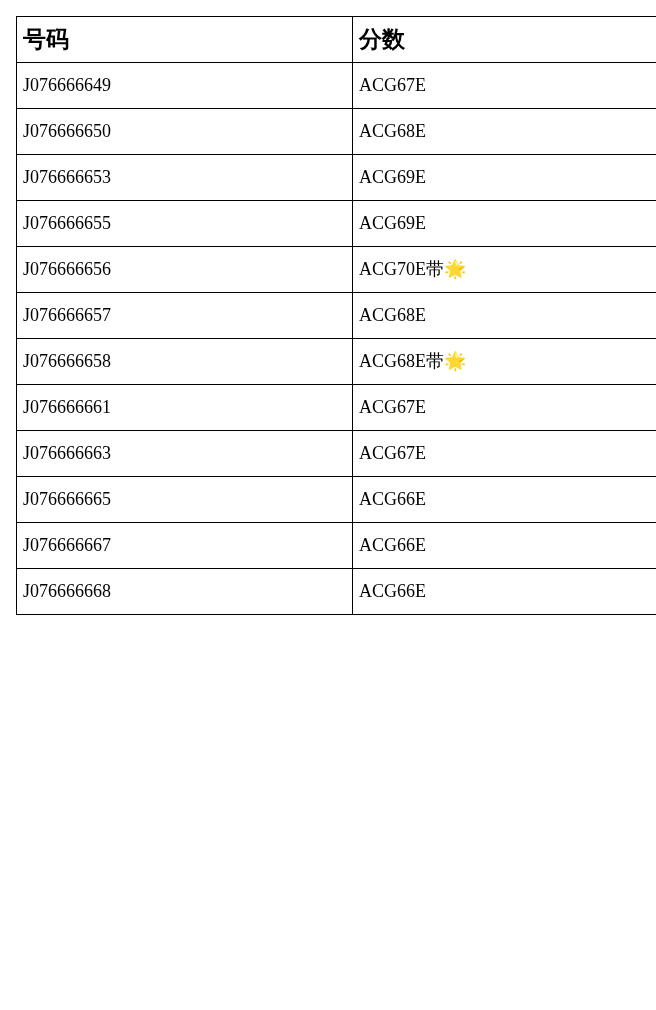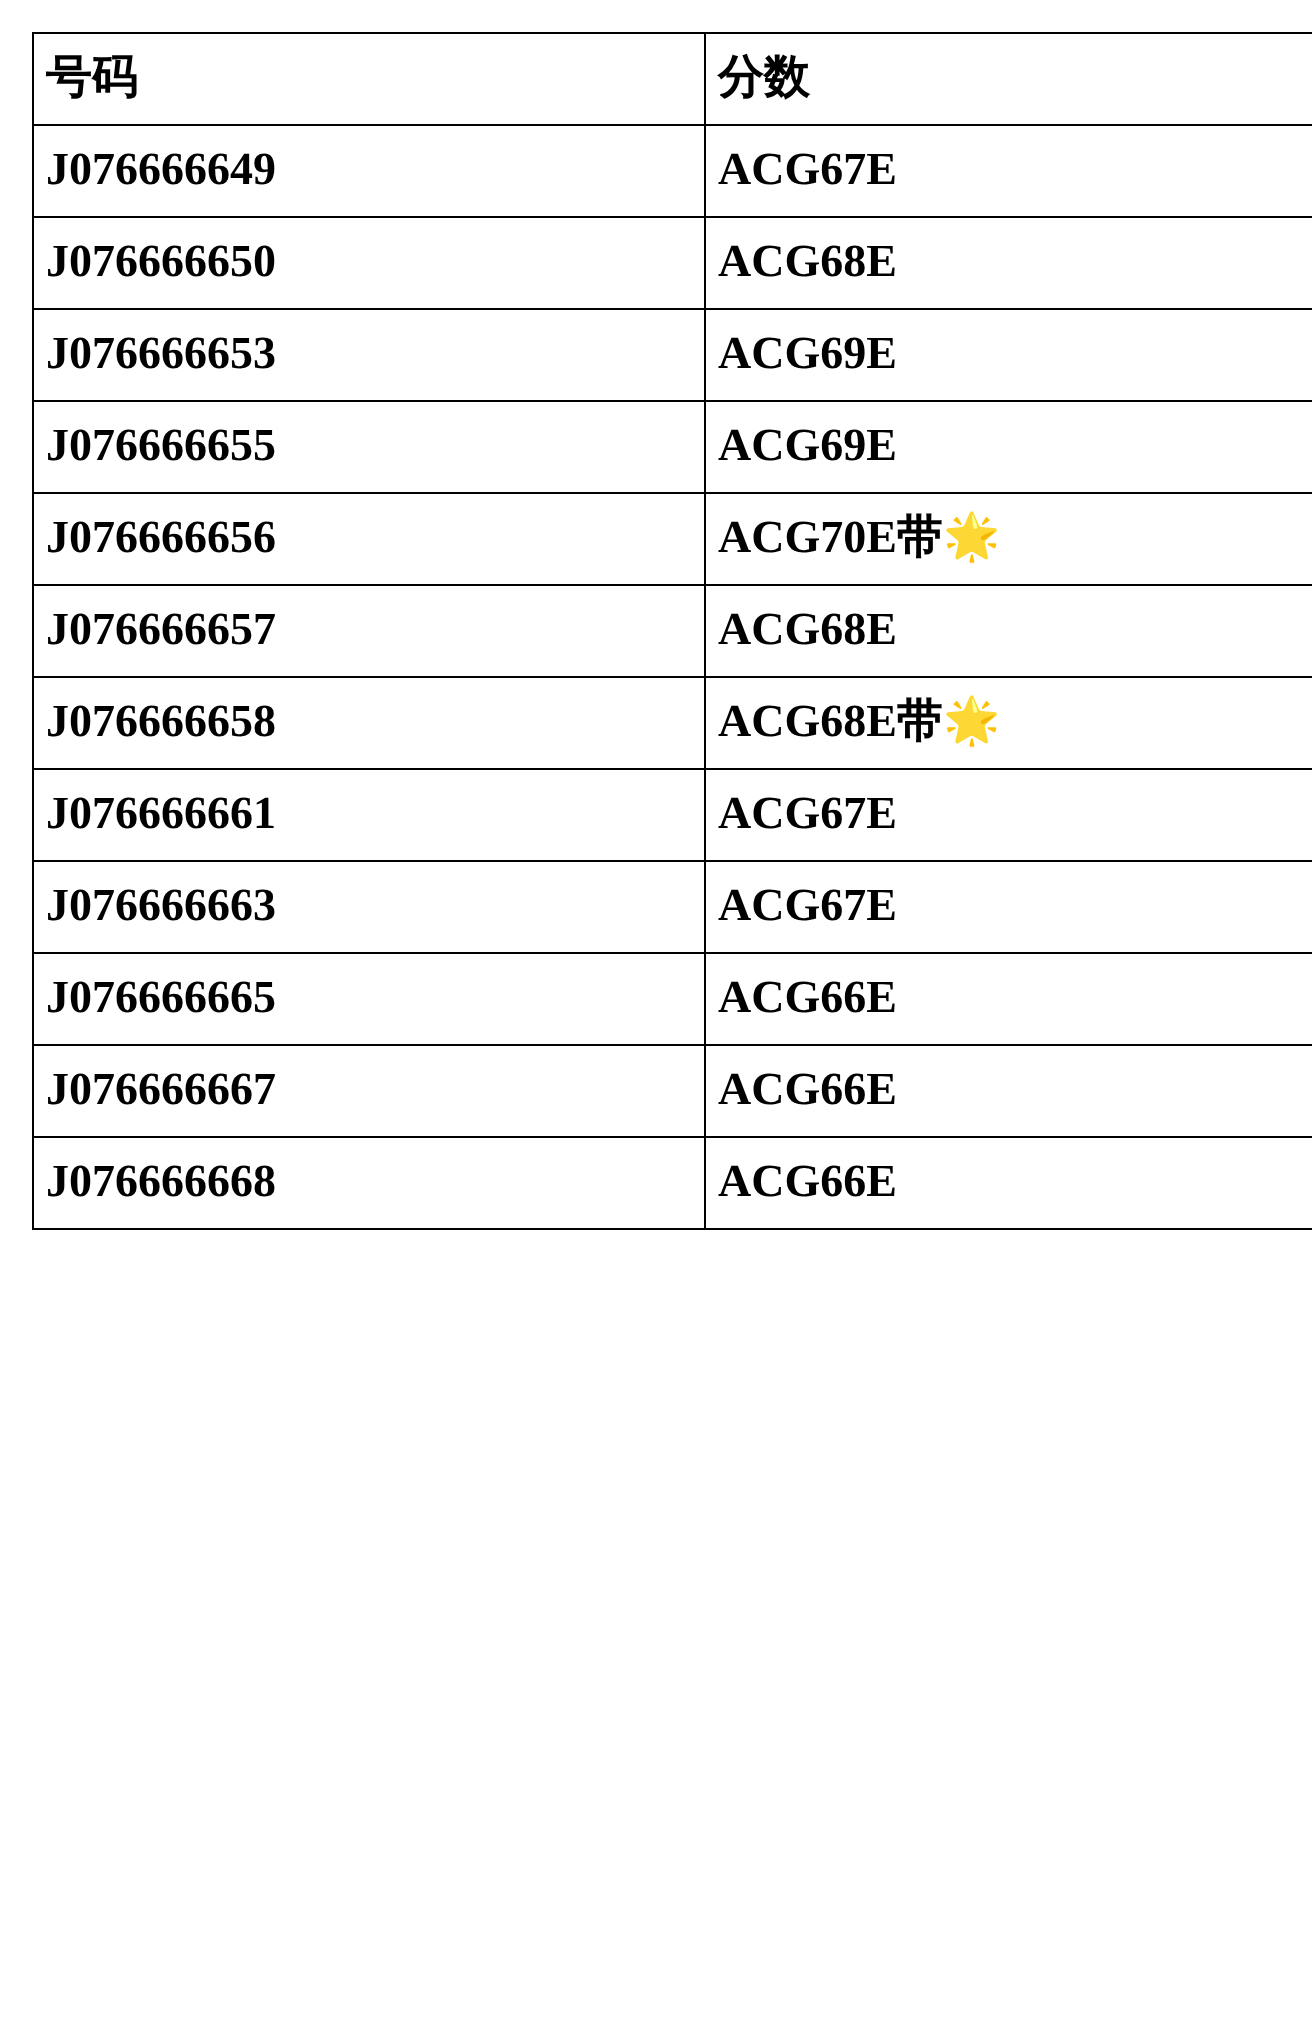--- a/index.html
+++ b/index.html
@@ -29,22 +29,22 @@
   table.data-table col.col-num { width: 336px; }
   table.data-table col.col-score { width: 318px; }
   table.data-table th,
   table.data-table td {
     border: 1px solid #000000;
     padding: 2px 6px 4px 6px;
     height: 46px;
     box-sizing: border-box;
     vertical-align: middle;
     text-align: left;
-    font-weight: bold;
-    font-size: 23px;
+    font-weight: normal;
+    font-size: 18px;
     line-height: 26px;
     white-space: nowrap;
     overflow: hidden;
   }
   table.data-table thead th {
     font-family: "DejaVu Sans", "Liberation Sans", sans-serif;
     font-weight: bold;
     font-size: 23px;
   }
 </style>

